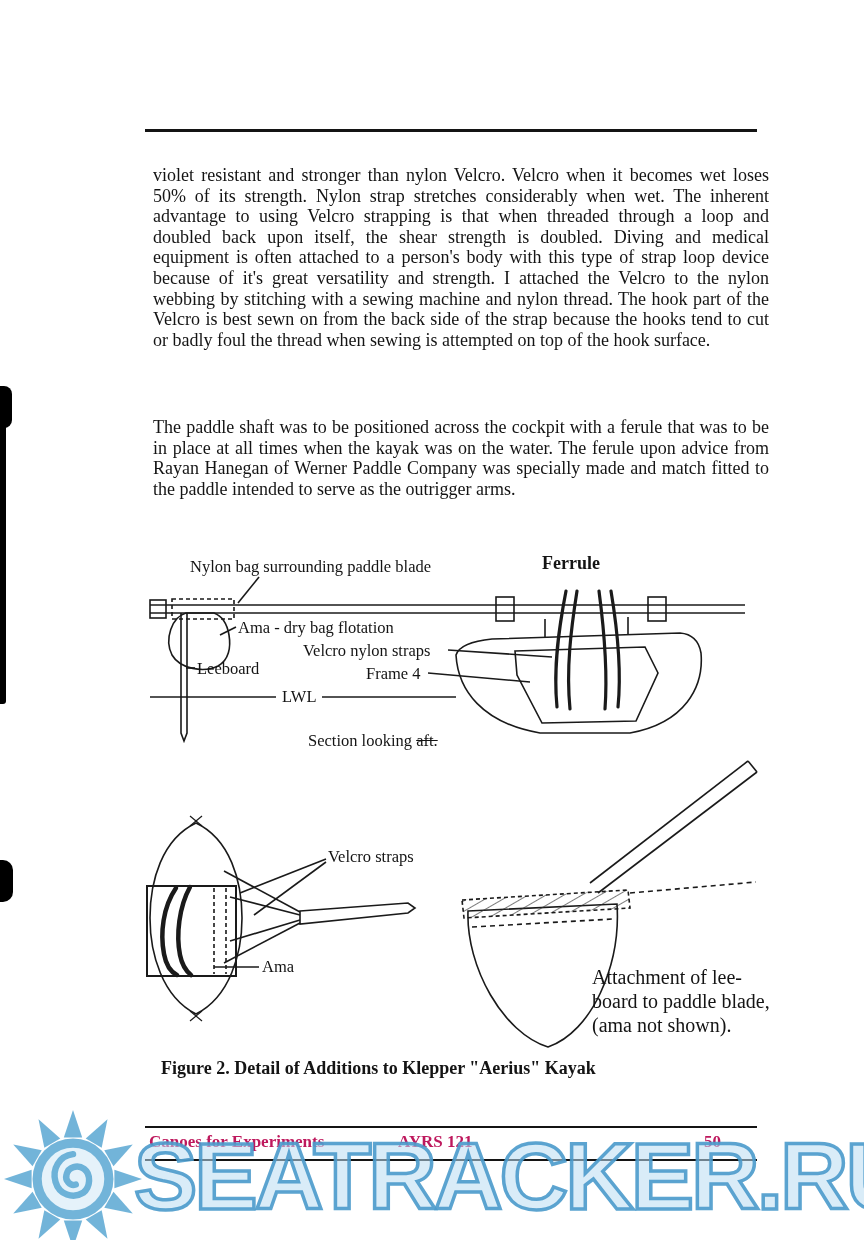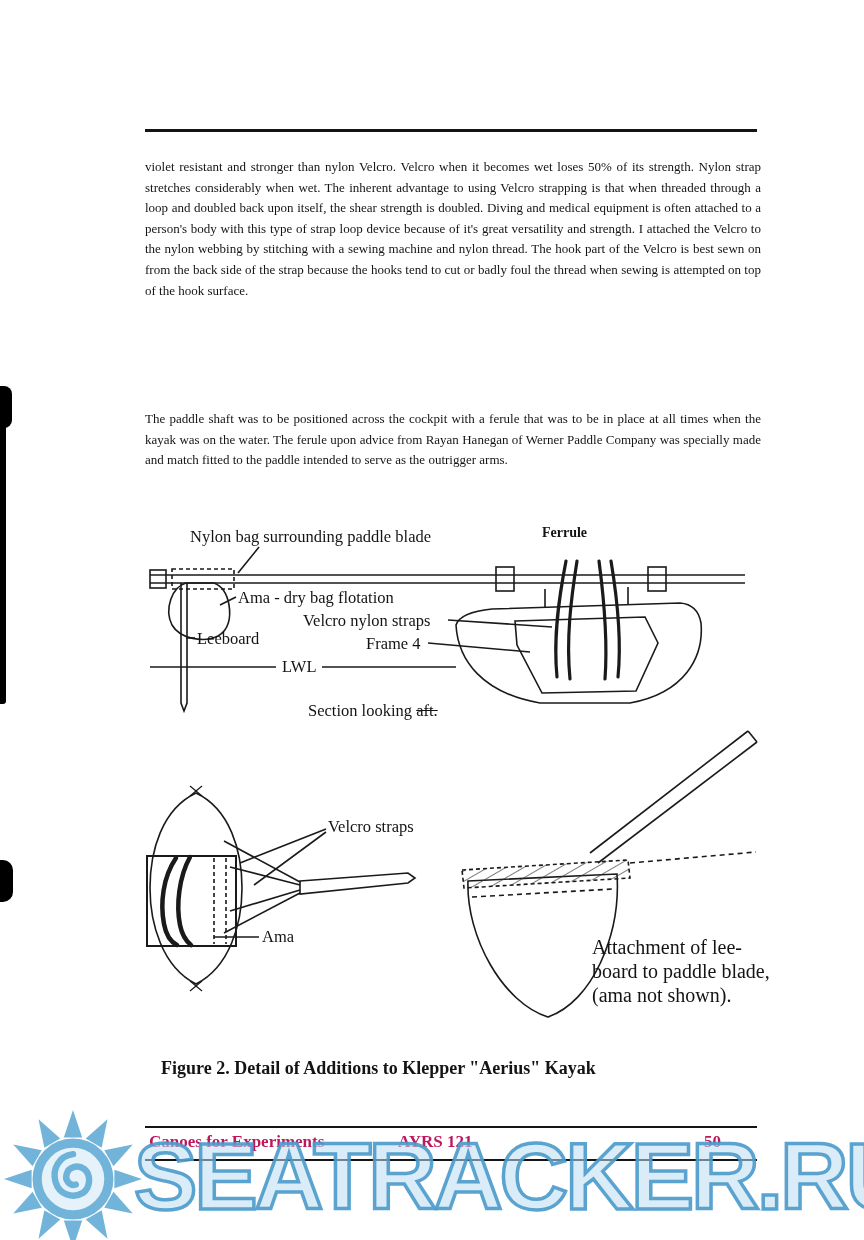--- a/index.html
+++ b/index.html
@@ -3,30 +3,30 @@
 <meta charset="utf-8">
 <style>
   html,body { margin:0; padding:0; background:#e8e8e8; }
   .page {
     position:relative; width:864px; height:1240px; margin:0 auto;
     background:#ffffff; overflow:hidden;
     font-family:"Liberation Serif", serif; color:#161616;
   }
   .top-rule { position:absolute; left:145px; top:129px; width:612px; height:3px; background:#141414; }
   .body-para {
-    position:absolute; left:145px; width:616px; margin:0;
-    font-size:13px; line-height:20.6px; text-align:justify; color:#141414;
+    position:absolute; left:145px; width:616px; margin:8px;
+    font-size:18px; line-height:20.6px; text-align:justify; color:#141414;
   }
   .para1 { top:157px; }
   .para2 { top:409px; }
 
-  .figure { position:absolute; left:0; top:525px; width:831px; height:505px; }
+  .figure { position:absolute; left:0; top:555px; width:831px; height:505px; }
   .figure svg.art { position:absolute; left:0; top:0; width:864px; height:505px; }
   .fl { position:absolute; font-size:16.5px; line-height:20px; white-space:nowrap; color:#141414; }
-  .fl.bold { font-weight:600; font-size:14px; }
+  .fl.bold { font-weight:600; font-size:18px; }
   .strike { text-decoration:line-through; }
   .cap-block span { display:block; font-size:20px; line-height:24px; }
 
   .fig-caption {
     position:absolute; left:145px; top:1042px; margin:16px;
     font-size:18px; font-weight:bold; color:#141414;
   }
 
   .footer-rule { position:absolute; left:145px; width:612px; height:2px; background:#141414; }
   .fr1 { top:1126px; } .fr2 { top:1159px; }

